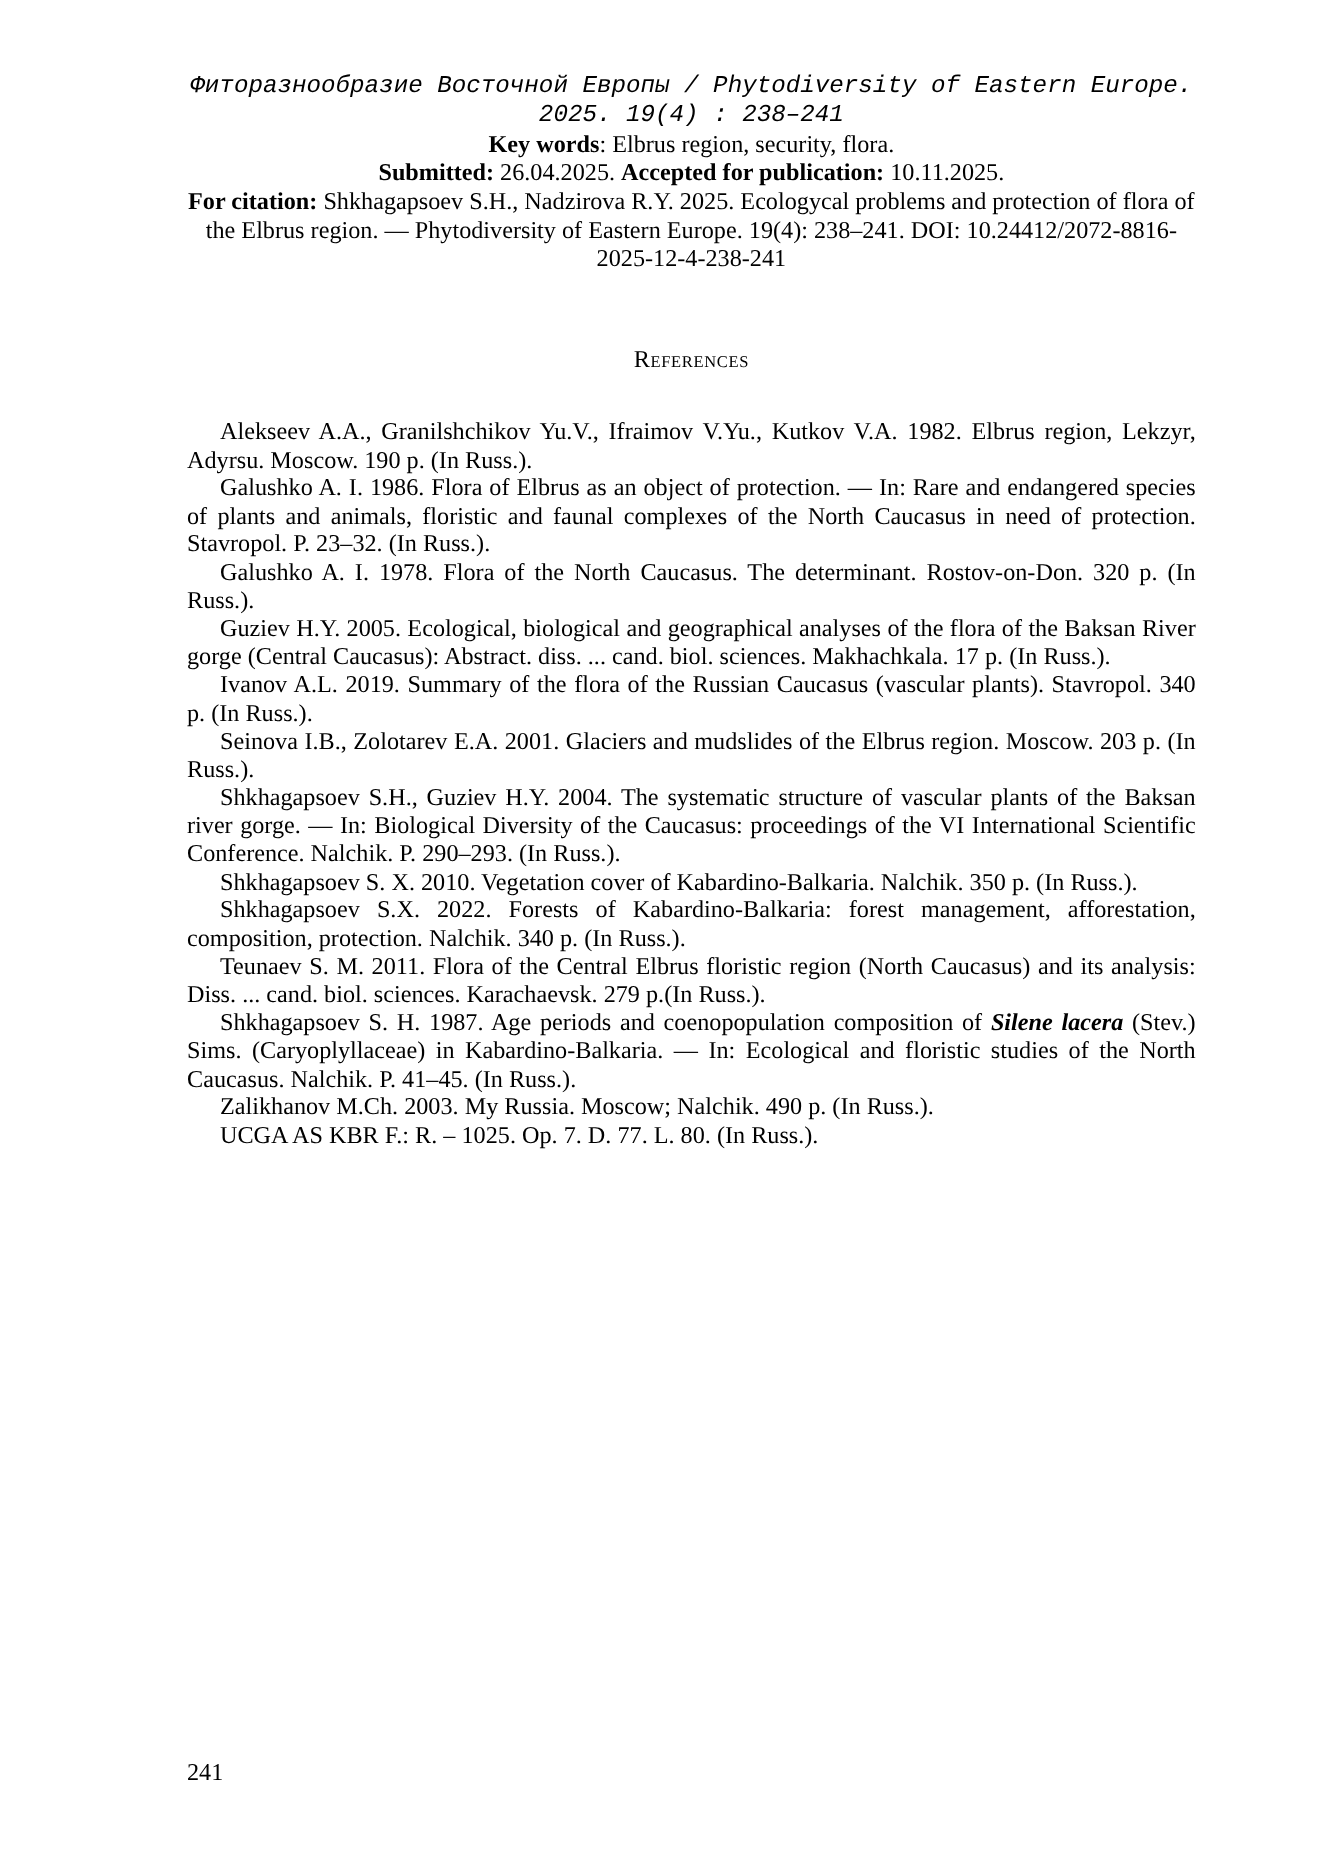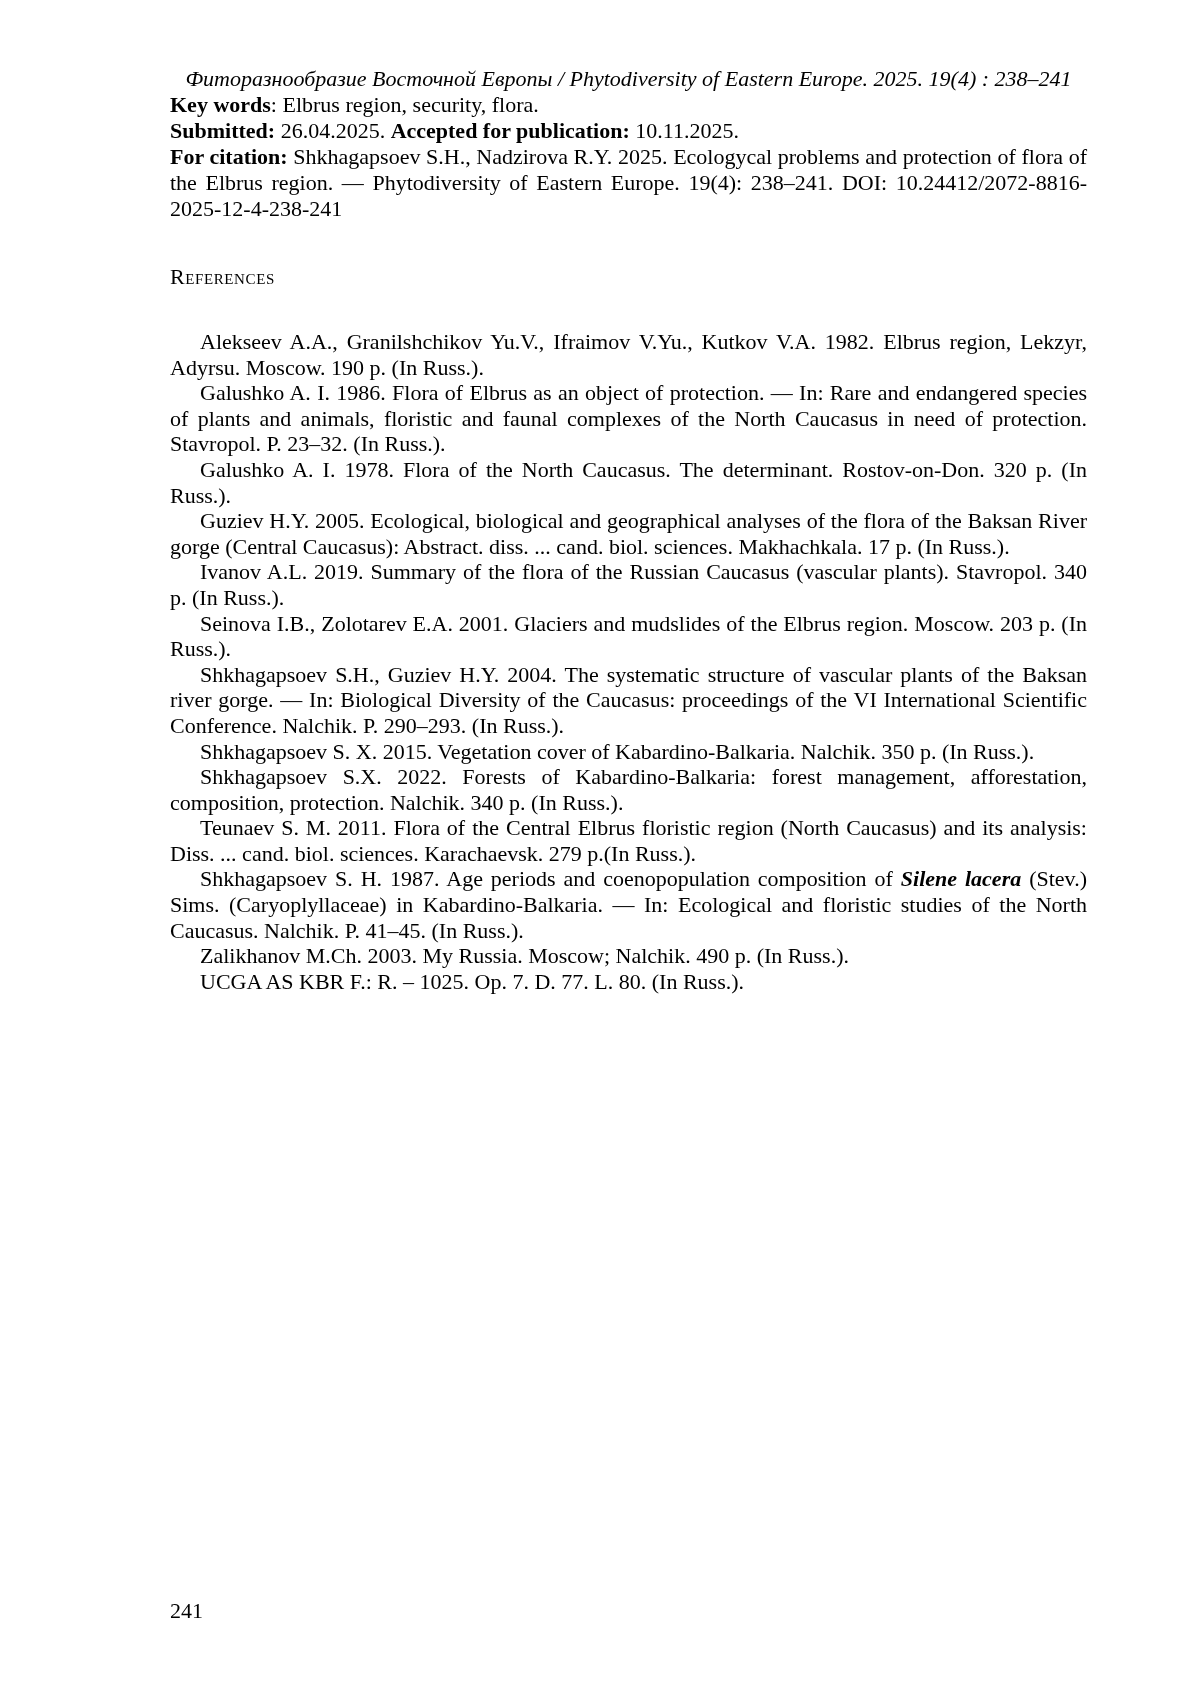--- a/index.html
+++ b/index.html
@@ -16,31 +16,34 @@
     font-family: "Liberation Serif", "DejaVu Serif", serif;
     font-size: 22px;
     box-sizing: border-box;
     padding: 66px 113px 0 170px;
     overflow: hidden;
   }
   .journal-header {
     text-align: center;
     font-style: italic;
     line-height: 26px;
+    font-family: Liberation Mono, monospace;
   }
   p.meta-line {
     margin: 0;
     line-height: 26px;
+    text-align: center;
   }
   .kw-line   { margin-top: 43px; }
   .sub-line  { margin-top: 21px; }
   .cit-para  { margin-top: 22px; text-align: justify; line-height: 26.5px; }
   .bold { font-weight: bold; }
   .refs-heading {
-    margin-top: 42px;
+    margin-top: 66px;
+    text-align: center;
     font-variant: small-caps;
     letter-spacing: 0.6px;
     line-height: 26px;
   }
   .refs-list { margin-top: 39px; }
   .refs-list p.ref {
     margin: 0;
     text-indent: 30px;
     text-align: justify;
     line-height: 25.6px;
@@ -77,21 +80,21 @@
   <div class="refs-heading">References</div>
 
   <div class="refs-list" id="refs-list">
       <p class="ref"><span>Alekseev A.A., Granilshchikov Yu.V., Ifraimov V.Yu., Kutkov V.A. 1982. Elbrus region, Lekzyr, Adyrsu. Moscow. 190 p. (In Russ.).</span></p>
       <p class="ref"><span>Galushko A. I. 1986. Flora of Elbrus as an object of protection. — In: Rare and endangered species of plants and animals, floristic and faunal complexes of the North Caucasus in need of protection. Stavropol. P. 23–32. (In Russ.).</span></p>
       <p class="ref"><span>Galushko A. I. 1978. Flora of the North Caucasus. The determinant. Rostov-on-Don. 320 p. (In Russ.).</span></p>
       <p class="ref"><span>Guziev H.Y. 2005. Ecological, biological and geographical analyses of the flora of the Baksan River gorge (Central Caucasus): Abstract. diss. ... cand. biol. sciences. Makhachkala. 17 p. (In Russ.).</span></p>
       <p class="ref"><span>Ivanov A.L. 2019. Summary of the flora of the Russian Caucasus (vascular plants). Stavropol. 340 p. (In Russ.).</span></p>
       <p class="ref"><span>Seinova I.B., Zolotarev E.A. 2001. Glaciers and mudslides of the Elbrus region. Moscow. 203 p. (In Russ.).</span></p>
       <p class="ref"><span>Shkhagapsoev S.H., Guziev H.Y. 2004. The systematic structure of vascular plants of the Baksan river gorge. — In: Biological Diversity of the Caucasus: proceedings of the VI International Scientific Conference. Nalchik. P. 290–293. (In Russ.).</span></p>
-      <p class="ref"><span>Shkhagapsoev S. X. 2015. Vegetation cover of Kabardino-Balkaria. Nalchik. 350 p. (In Russ.).</span></p>
+      <p class="ref"><span>Shkhagapsoev S. X. 2010. Vegetation cover of Kabardino-Balkaria. Nalchik. 350 p. (In Russ.).</span></p>
       <p class="ref"><span>Shkhagapsoev S.X. 2022. Forests of Kabardino-Balkaria: forest management, afforestation, composition, protection. Nalchik. 340 p. (In Russ.).</span></p>
       <p class="ref"><span>Teunaev S. M. 2011. Flora of the Central Elbrus floristic region (North Caucasus) and its analysis: Diss. ... cand. biol. sciences. Karachaevsk. 279 p.(In Russ.).</span></p>
       <p class="ref"><span>Shkhagapsoev S. H. 1987. Age periods and coenopopulation composition of </span><span class="it">Silene lacera</span><span> (Stev.) Sims. (Caryoplyllaceae) in Kabardino-Balkaria. — In: Ecological and floristic studies of the North Caucasus. Nalchik. P. 41–45. (In Russ.).</span></p>
       <p class="ref"><span>Zalikhanov M.Ch. 2003. My Russia. Moscow; Nalchik. 490 p. (In Russ.).</span></p>
       <p class="ref"><span>UCGA AS KBR F.: R. – 1025. Op. 7. D. 77. L. 80. (In Russ.).</span></p>
     </div>
 
   <div class="page-number">241</div>
 
 </div>

